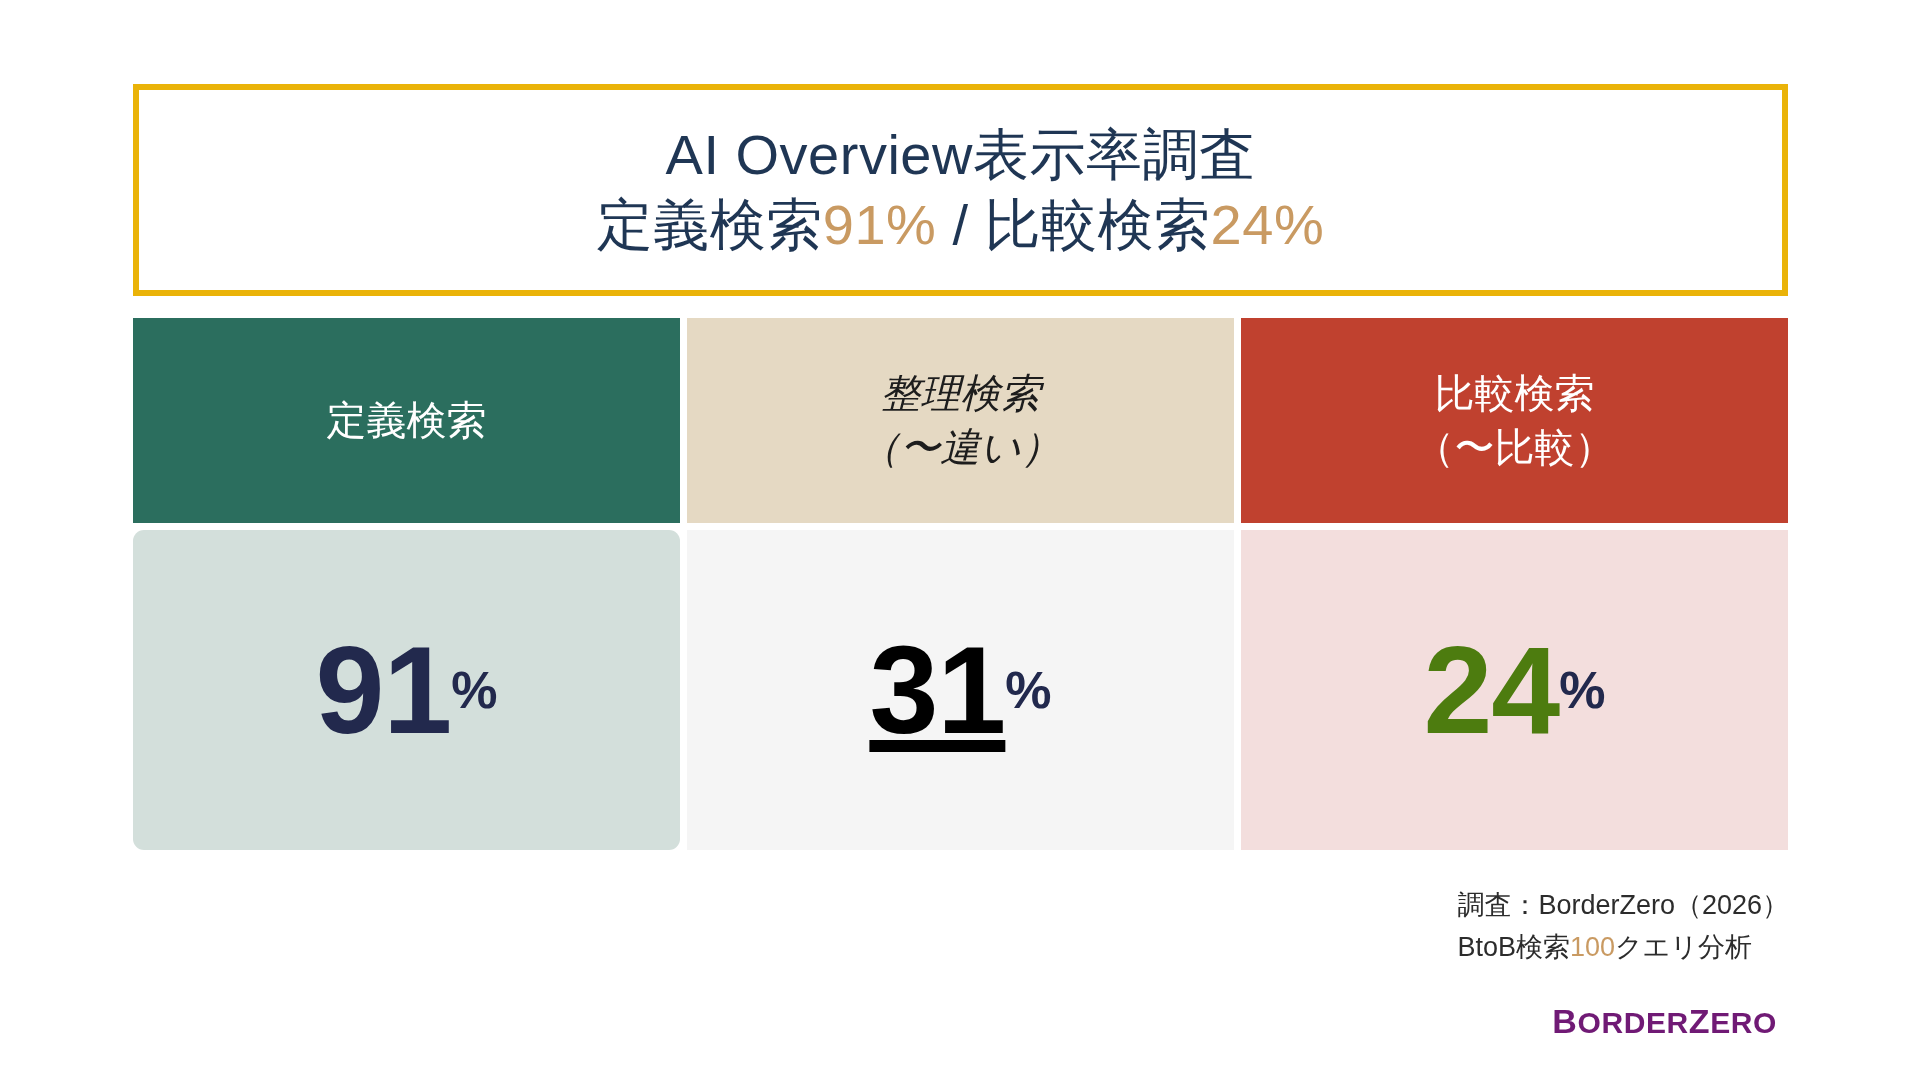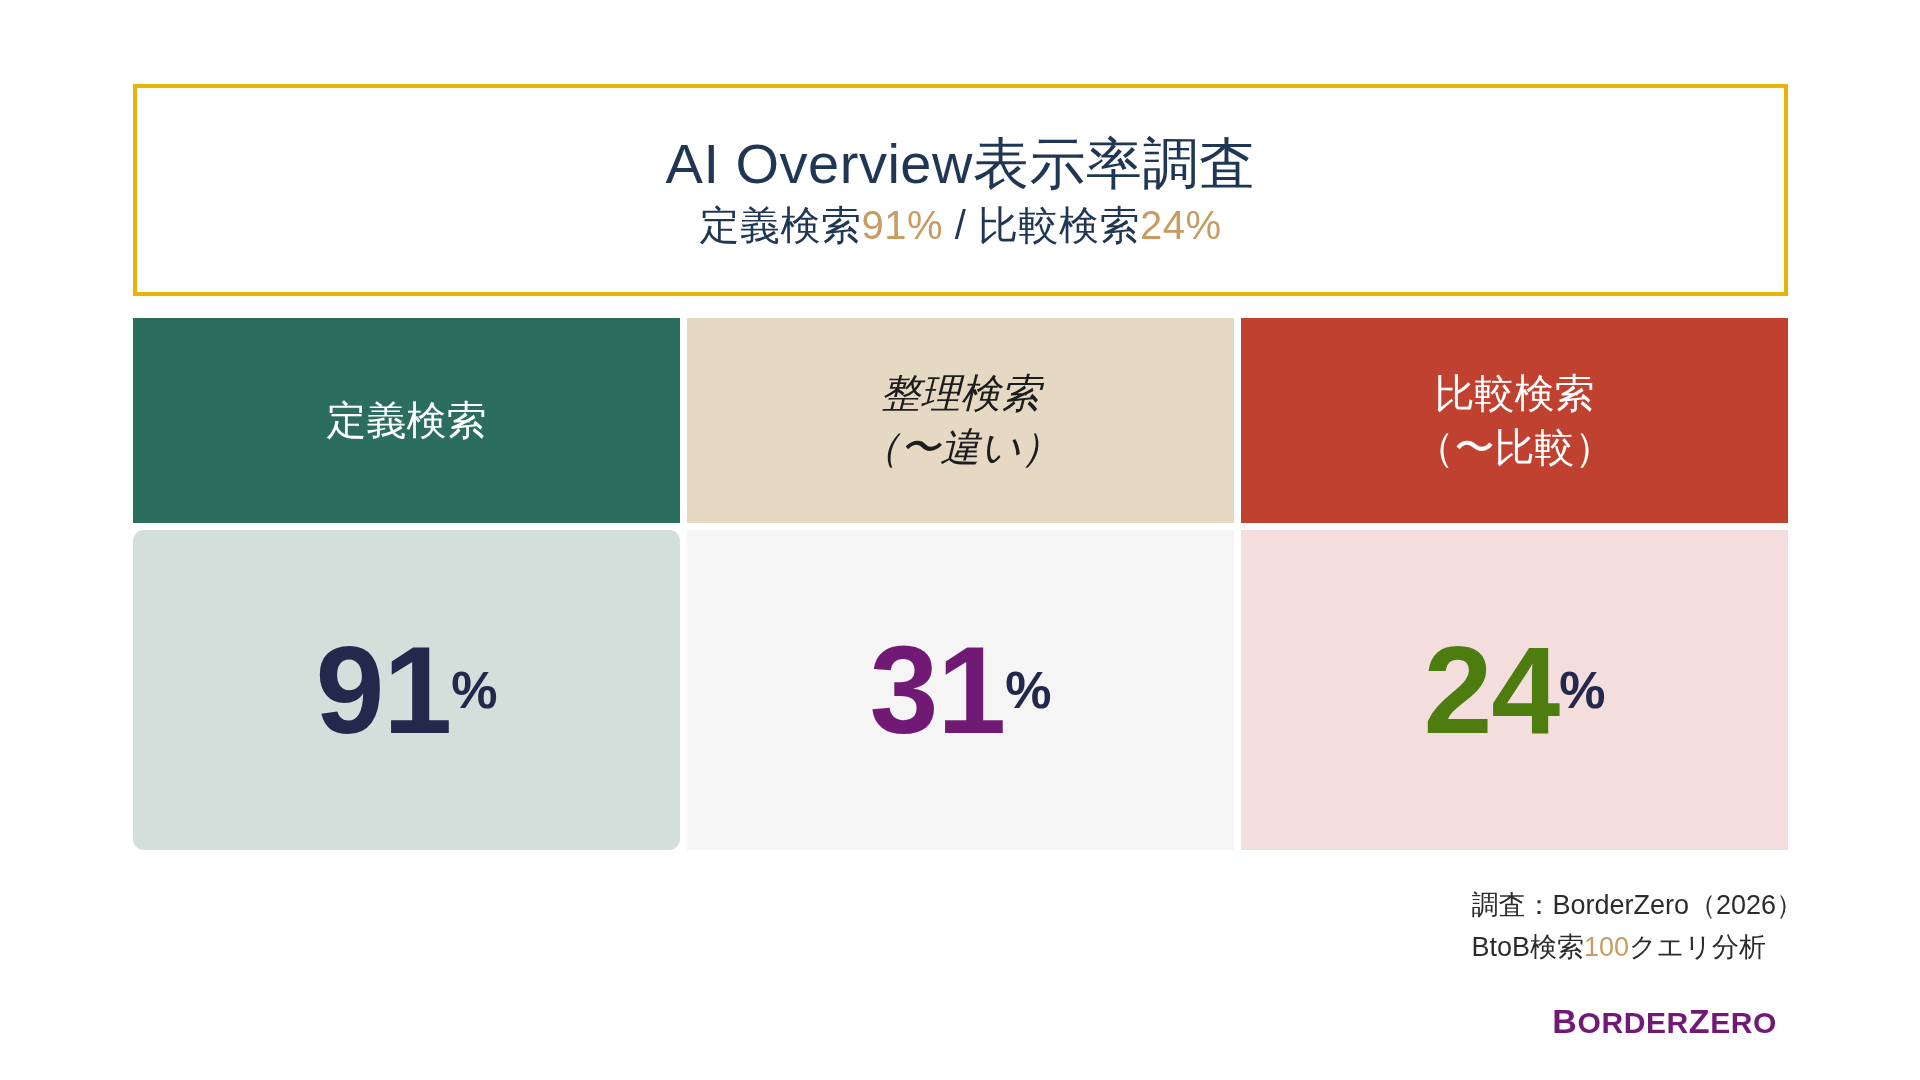--- a/index.html
+++ b/index.html
@@ -15,37 +15,37 @@
     background:#ffffff;
     padding:0;
   }
 
   
   .title-card {
     position:absolute;
     left:133px; top:84px;
     width:1655px; height:212px;
     background:#ffffff;
-    border:4px solid #eab308;
+    border:6px solid #eab308;
     display:flex;
     flex-direction:column;
     align-items:center;
     justify-content:center;
     gap:6px;
   }
   .title-line1 {
     font-size:56px;
     font-weight:400;
     color:#1f3654;
     letter-spacing:0.5px;
     line-height:1.15;
     white-space:nowrap;
   }
   .title-line2 {
-    font-size:40px;
+    font-size:56px;
     font-weight:400;
     color:#1f3654;
     letter-spacing:0.5px;
     line-height:1.15;
     white-space:nowrap;
   }
   .accent-gold { color:#c99a62; }
 
   
   .table {
@@ -88,21 +88,21 @@
   .pct-sign {
     font-size:52px;
     font-weight:700;
     color:#22294d;
     letter-spacing:0;
   }
 
   
   .footer {
     position:absolute;
-    right:117px; top:885px;
+    right:131px; top:885px;
     width:auto;
     text-align:left;
   }
   .footer-line {
     font-size:27px;
     color:#2c2c2c;
     line-height:1.55;
     white-space:nowrap;
   }
   .brand {
@@ -140,21 +140,21 @@
     <div class="head-cell" id="h2" style="background: rgb(192, 65, 47); color: rgb(255, 255, 255);">
       <div class="t1">比較検索</div>
       <div class="t2">（〜比較）</div>
     </div>
 
     <div class="val-cell" id="v0" style="background: rgb(211, 223, 219); border-radius: 11px;">
       <span class="big-num" style="color: rgb(34, 41, 77);">91</span>
         <span class="pct-sign" style="color: rgb(34, 41, 77);">%</span>
     </div>
     <div class="val-cell" id="v1" style="background: rgb(245, 245, 245);">
-      <span class="big-num" style="color: #701a75;">31</span>
+      <span class="big-num" style="color: #000000; text-decoration: underline;">31</span>
         <span class="pct-sign" style="color: rgb(34, 41, 77);">%</span>
     </div>
     <div class="val-cell" id="v2" style="background: rgb(243, 222, 221);">
       <span class="big-num" style="color: #4d7c0f;">24</span>
         <span class="pct-sign" style="color: rgb(34, 41, 77);">%</span>
     </div>
   </div>
 
   <div class="footer">
     <div class="footer-line">調査：BorderZero（2026）</div>

